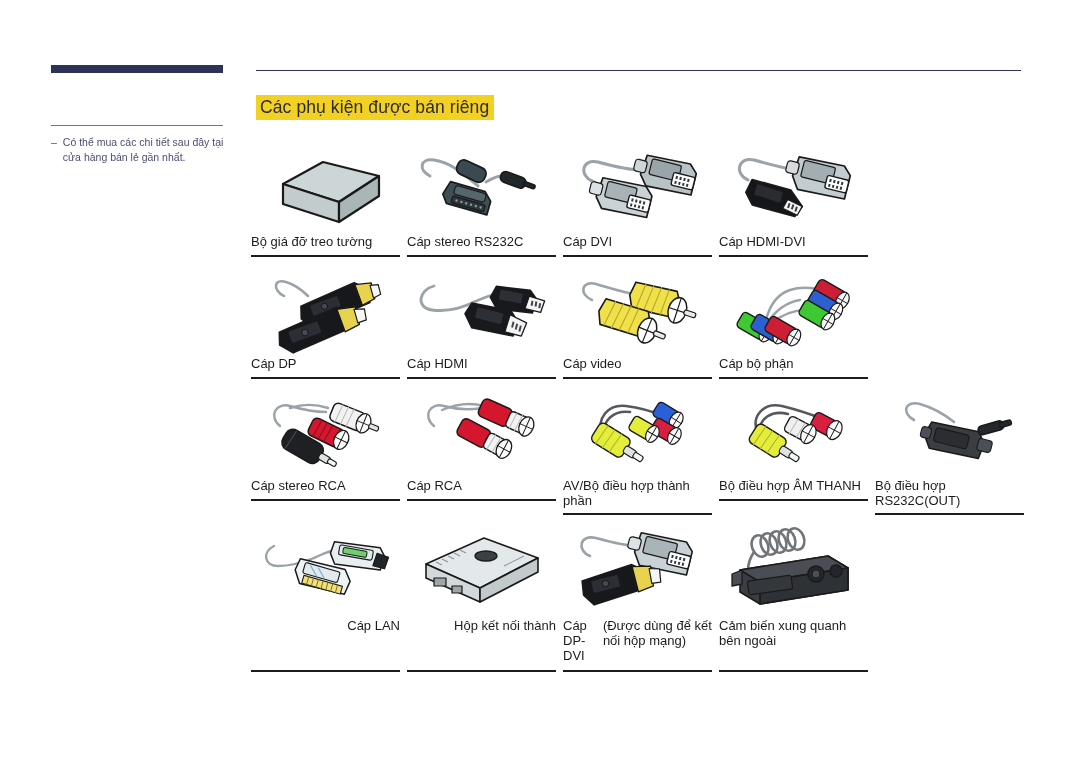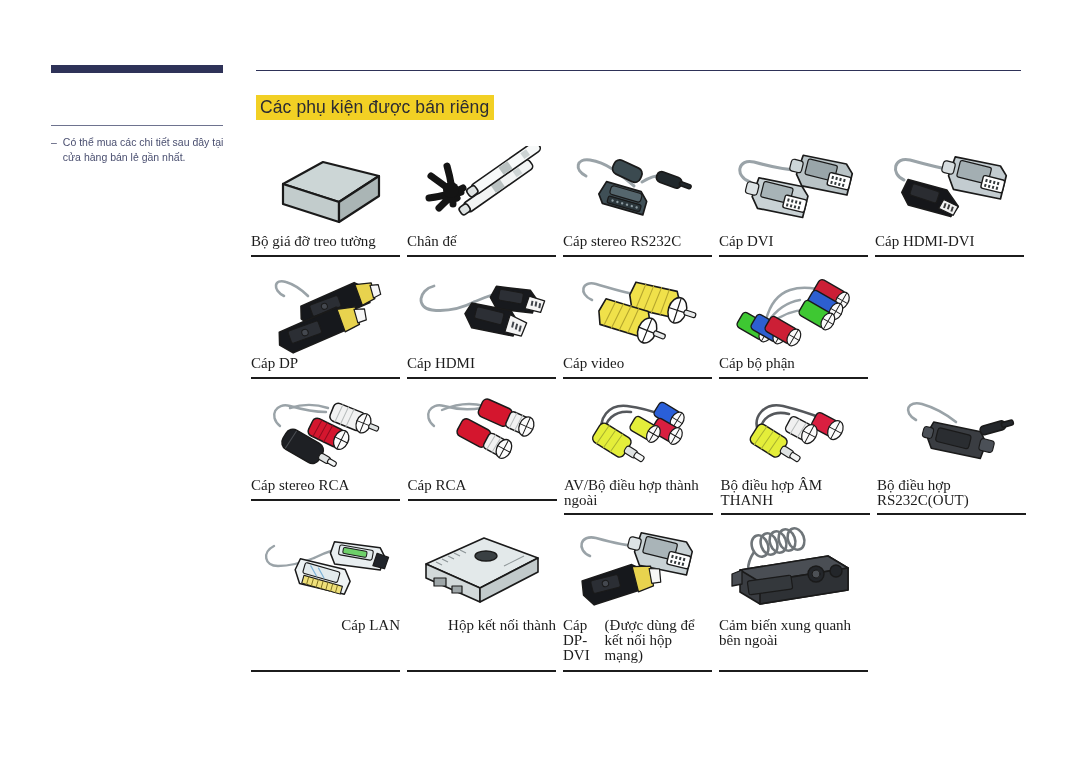--- a/index.html
+++ b/index.html
@@ -86,39 +86,38 @@
   }
   .art {
     height: 88px;
     display: flex;
     align-items: center;
     justify-content: center;
     overflow: hidden;
   }
   .art svg { display: block; }
   .label {
-    font-size: 15px;
+    font-size: 13px;
     line-height: 15px;
     color: #1c1c1c;
     min-height: 17px;
     padding-top: 1px;
-    font-family: Liberation Serif, serif;
   }
   .label .sub { display: block; }
   .cell-rule {
     height: 2px;
     background: #1c1c1c;
     margin-top: 5px;
   }
   .row-4 .art { height: 92px; }
   .row-4 .label { min-height: 47px; display: flex; flex-direction: row; justify-content: flex-end; }
   .row-4 .cell-rule { margin-top: 6px; }
   .row-1 { margin-bottom: 10px; }
   .row-2 { margin-bottom: 10px; }
-  .row-3 { margin-bottom: 10px; justify-content: space-between; }
+  .row-3 { margin-bottom: 10px; }
 </style>
 </head>
 <body>
 
 <div class="page">
 
   <div class="hdr-bar"></div>
   <div class="hdr-rule"></div>
 
   <div class="sidebar">
@@ -144,44 +143,20 @@
               <polygon points="22,38 62,16 118,30 78,56" fill="#ccd6d6"></polygon>
               <polygon points="22,38 22,58 78,76 78,56" fill="#c2cccc"></polygon>
               <polygon points="78,56 78,76 118,50 118,30" fill="#aab5b5"></polygon>
             </g>
           </svg>
         </div>
         <div class="label">Bộ giá đỡ treo tường</div>
         <div class="cell-rule"></div>
       </div>
 
-      <div class="cell">
-        <div class="art">
-          <svg width="130" height="86" viewBox="0 0 130 86">
-            <g stroke="#1a1a1a" stroke-width="1.6" stroke-linejoin="round" stroke-linecap="round">
-              <path d="M14,30 C28,40 34,44 40,52 M12,52 C26,50 36,48 46,42 M30,20 C34,34 36,44 36,58 M22,62 C30,54 36,48 44,46" fill="none" stroke="#141414" stroke-width="7"></path>
-              <circle cx="34" cy="44" r="8" fill="#141414" stroke="none"></circle>
-              <g transform="rotate(-35 80 45)">
-                <rect x="44" y="36" width="80" height="11" rx="4" fill="#f2f4f4"></rect>
-                <rect x="38" y="37" width="10" height="9" rx="3" fill="#dde2e2"></rect>
-                <rect x="78" y="37" width="11" height="9" fill="#b9c1c1" stroke="none"></rect>
-                <rect x="104" y="38" width="7" height="7" fill="#cdd4d4" stroke="none"></rect>
-              </g>
-              <g transform="rotate(-35 86 28)">
-                <rect x="52" y="19" width="80" height="11" rx="4" fill="#f7f9f9"></rect>
-                <rect x="46" y="20" width="10" height="9" rx="3" fill="#dde2e2"></rect>
-                <rect x="86" y="20" width="11" height="9" fill="#b9c1c1" stroke="none"></rect>
-                <rect x="112" y="21" width="7" height="7" fill="#cdd4d4" stroke="none"></rect>
-              </g>
-            </g>
-          </svg>
-        </div>
-        <div class="label">Chân đế</div>
-        <div class="cell-rule"></div>
-      </div>
 
       <div class="cell">
         <div class="art">
           <svg width="140" height="86" viewBox="0 0 140 86">
             <g stroke="#1a1a1a" stroke-width="1.7" stroke-linejoin="round" stroke-linecap="round">
               <path d="M18,30 C6,24 8,12 22,14 C40,17 52,28 66,40" fill="none" stroke="#9aa3a8" stroke-width="3"></path>
               <g transform="rotate(25 60 26)">
                 <rect x="44" y="18" width="30" height="15" rx="6" fill="#3b4a50"></rect>
               </g>
               <path d="M74,36 C84,30 92,28 100,30" fill="none" stroke="#9aa3a8" stroke-width="3"></path>
@@ -558,21 +533,21 @@
                   <path d="M32,40 L31,62"></path>
                     <path d="M40,40 L39,62"></path>
                     <path d="M48,40 L47,62"></path>
                 </g>
                 <rect x="58" y="47" width="13" height="8" rx="3" fill="#dfe3e3" stroke-width="1.1"></rect>
                 <rect x="69" y="48" width="10" height="6" rx="2" fill="#f4f6f6" stroke-width="1.1"></rect>
               </g>
             </g>
           </svg>
         </div>
-        <div class="label">AV/Bộ điều hợp thành ngoài</div>
+        <div class="label">AV/Bộ điều hợp thành phần</div>
         <div class="cell-rule"></div>
       </div>
 
       <div class="cell">
         <div class="art">
           <svg width="140" height="86" viewBox="0 0 140 86">
             <g stroke="#1a1a1a" stroke-width="1.4" stroke-linejoin="round" stroke-linecap="round">
               <path d="M34,44 C26,26 40,12 58,16 C74,20 86,24 96,28" fill="none" stroke="#55585c" stroke-width="2.6"></path>
               <path d="M36,44 C34,28 48,20 64,24" fill="none" stroke="#55585c" stroke-width="2.6"></path>
 

